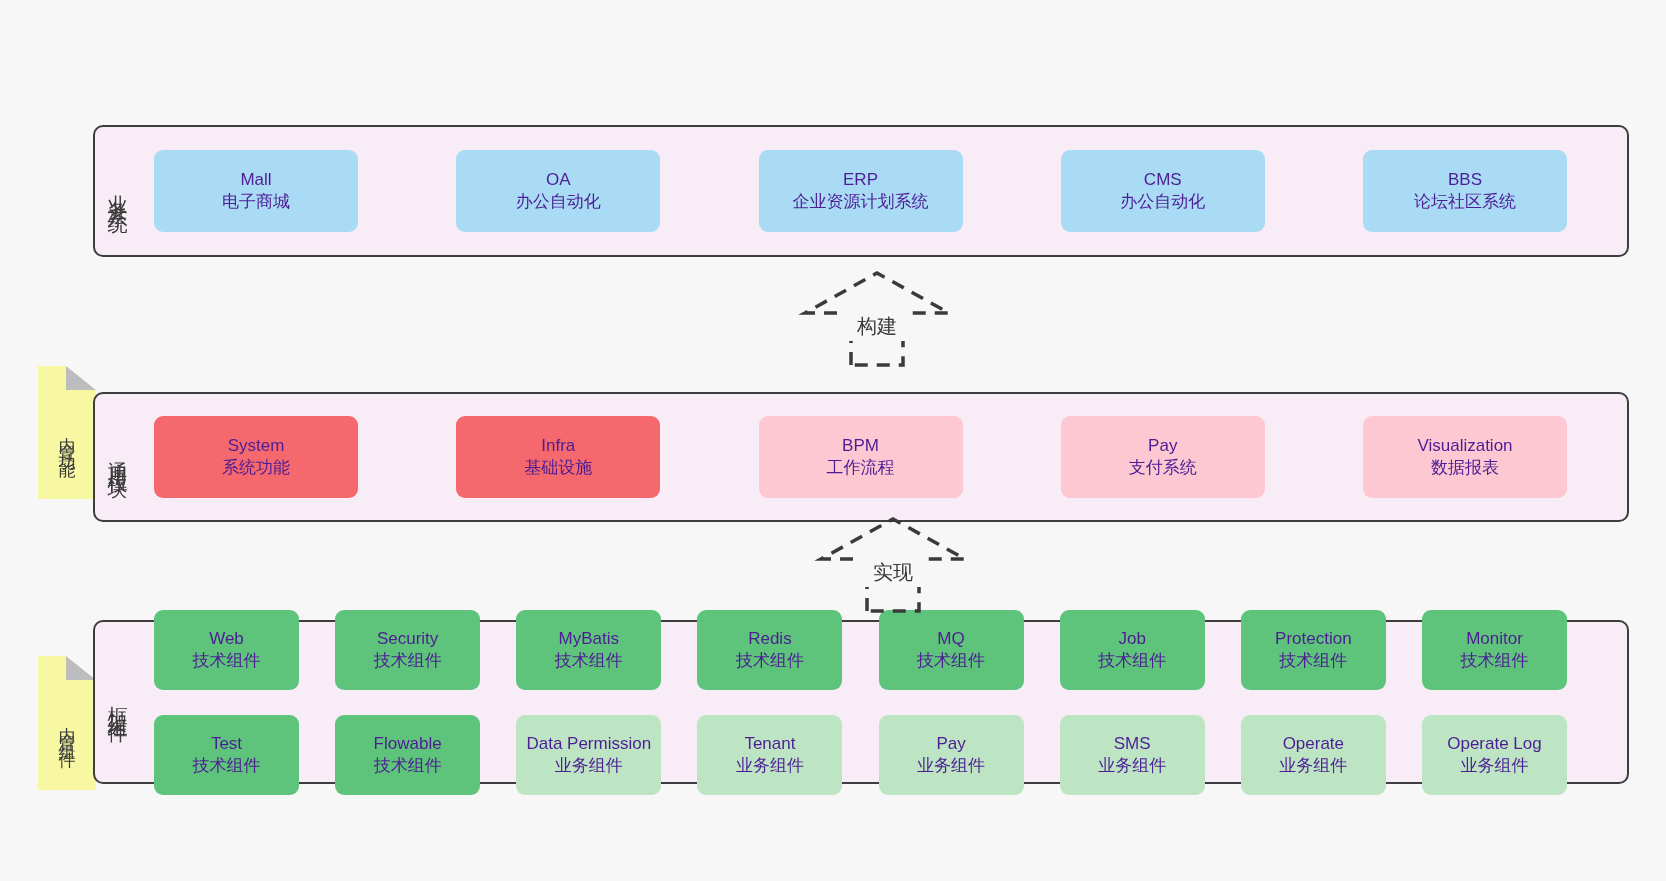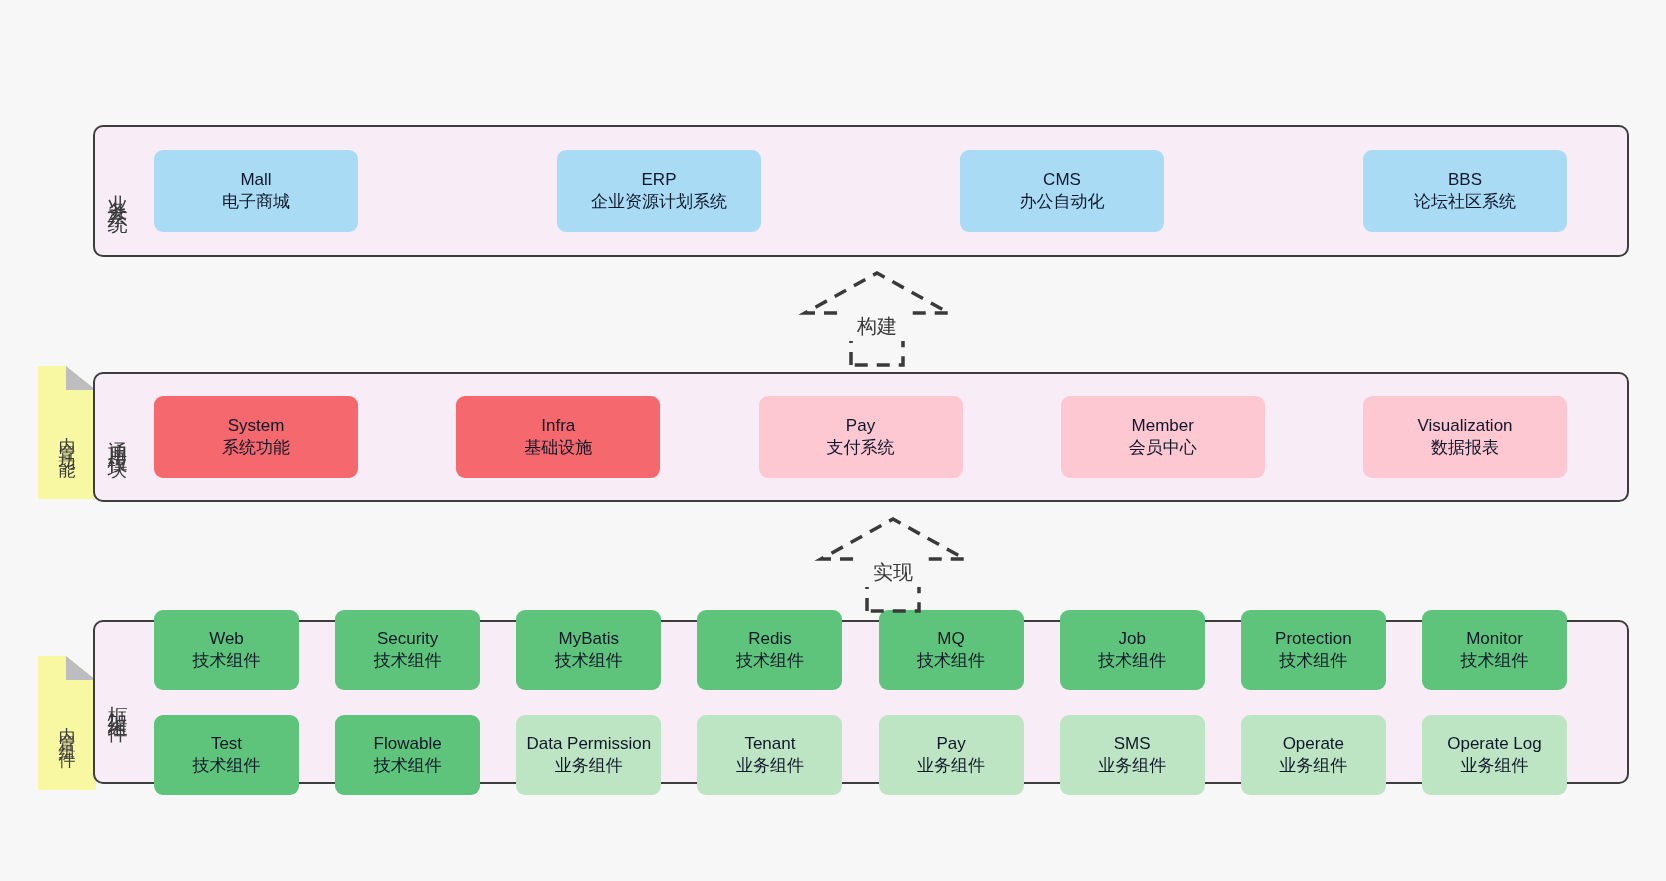--- a/index.html
+++ b/index.html
@@ -18,21 +18,21 @@
   .layer {
     position:absolute; left:93px; width:1536px;
     background:#f8edf6;
     border:2px solid #3d3d3d;
     border-radius:10px;
     box-sizing:border-box;
     display:flex;
     z-index:1;
   }
   #layer-business  { top:125px; height:132px; }
-  #layer-common    { top:372px; height:130px; }
+  #layer-common    { top:392px; height:130px; }
   #layer-framework { top:620px; height:164px; }
 
   .side-label {
     width:46px; flex:0 0 46px;
     display:flex; align-items:center; justify-content:center;
   }
   .side-label span {
     writing-mode:vertical-rl; text-orientation:upright;
     font-size:20px; letter-spacing:6px; line-height:1;
     color:#3a3a3a;
@@ -44,21 +44,21 @@
     padding:0 60px 0 13px;
   }
   .row { display:flex; justify-content:space-between; }
 
   .box {
     border-radius:9px;
     display:flex; flex-direction:column;
     align-items:center; justify-content:center;
     text-align:center;
     font-size:17px; line-height:22px;
-    color:#0f172a;
+    color:#4c1d95;
     box-sizing:border-box;
     padding:2px 4px;
   }
   #layer-business .box, #layer-common .box { width:204px; height:82px; }
   #layer-framework .box { width:145px; height:80px; }
 
   .blue       { background:#a9dbf5; }
   .red        { background:#f5686d; }
   .pink       { background:#fdc8d2; }
   .green      { background:#5fc47b; }
@@ -116,20 +116,24 @@
     <div class="side-label">
       <span>业务系统</span>
     </div>
     <div class="rows">
         <div class="row">
           <div class="box blue">
             <div>Mall</div>
             <div>电子商城</div>
           </div>
           <div class="box blue">
+            <div>OA</div>
+            <div>办公自动化</div>
+          </div>
+          <div class="box blue">
             <div>ERP</div>
             <div>企业资源计划系统</div>
           </div>
           <div class="box blue">
             <div>CMS</div>
             <div>办公自动化</div>
           </div>
           <div class="box blue">
             <div>BBS</div>
             <div>论坛社区系统</div>
@@ -146,26 +150,26 @@
         <div class="row">
           <div class="box red">
             <div>System</div>
             <div>系统功能</div>
           </div>
           <div class="box red">
             <div>Infra</div>
             <div>基础设施</div>
           </div>
           <div class="box pink">
+            <div>BPM</div>
+            <div>工作流程</div>
+          </div>
+          <div class="box pink">
             <div>Pay</div>
             <div>支付系统</div>
-          </div>
-          <div class="box pink">
-            <div>Member</div>
-            <div>会员中心</div>
           </div>
           <div class="box pink">
             <div>Visualization</div>
             <div>数据报表</div>
           </div>
         </div>
       </div>
   </div>
 
   <div class="layer" id="layer-framework">

